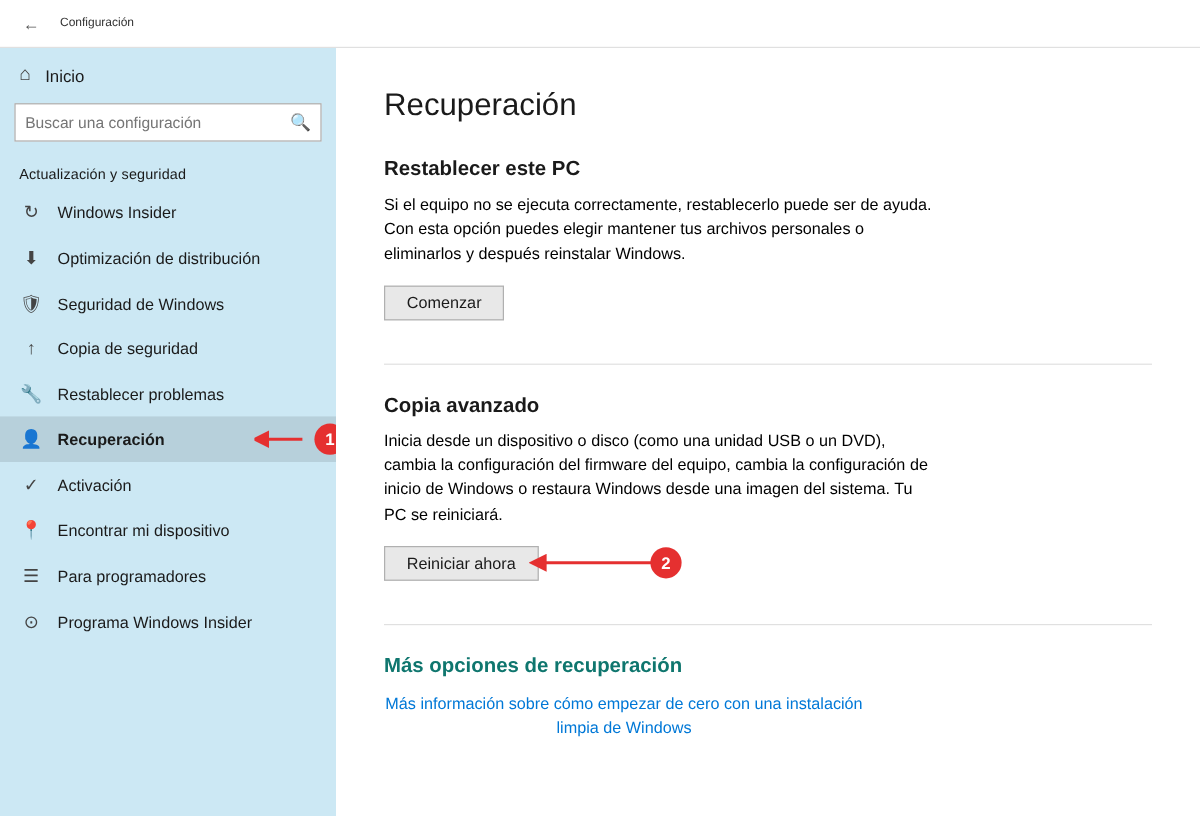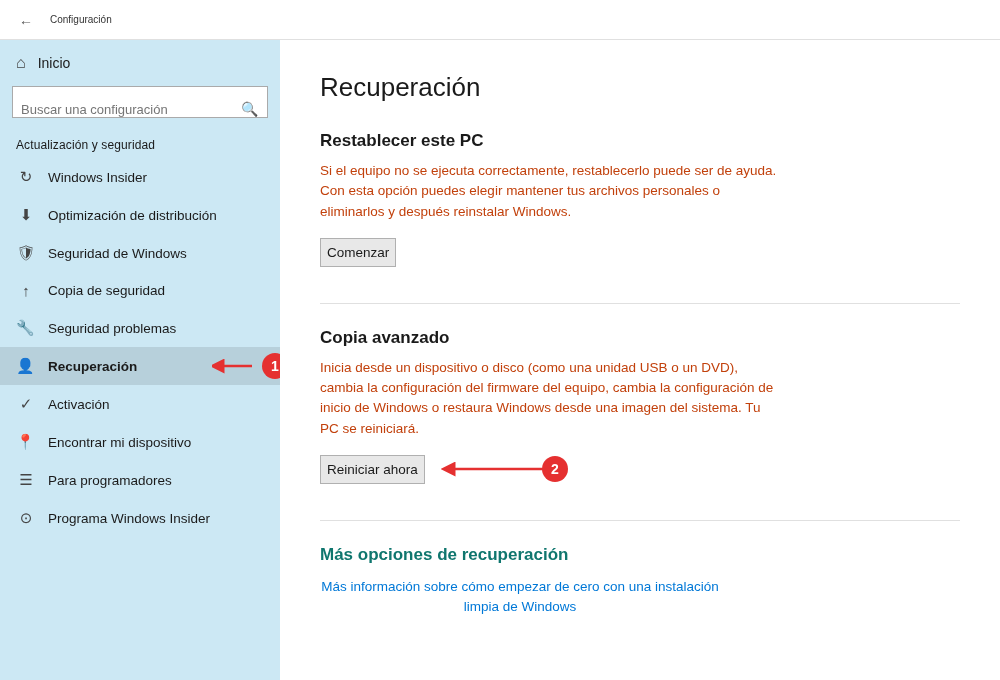--- a/index.html
+++ b/index.html
@@ -60,21 +60,21 @@
       color: #1a1a1a;
     }
     .sidebar-home .icon {
       margin-right: 12px;
       font-size: 16px;
       color: #444;
     }
     .search-box {
       margin: 0 12px 12px 12px;
       display: flex;
-      align-items: flex-end;
+      align-items: center;
       background: #fff;
       border: 1px solid #aaa;
       height: 32px;
       padding: 0 8px;
     }
     .search-box input {
       border: none;
       outline: none;
       flex: 1;
       font-size: 13px;
@@ -126,29 +126,29 @@
       margin-bottom: 28px;
     }
     .section-title {
       font-size: 17px;
       font-weight: 600;
       color: #1a1a1a;
       margin-bottom: 10px;
     }
     .section-desc {
       font-size: 13.5px;
-      color: #c2410c;
+      color: #000000;
       line-height: 1.5;
       margin-bottom: 16px;
       max-width: 460px;
     }
     .action-btn {
       background: #e8e8e8;
       border: 1px solid #b0b0b0;
-      padding: 6px 6px;
+      padding: 6px 18px;
       font-size: 13.5px;
       color: #1a1a1a;
       cursor: pointer;
       margin-bottom: 28px;
     }
     .divider {
       border: none;
       border-top: 1px solid #e0e0e0;
       margin: 8px 0 24px 0;
     }
@@ -215,21 +215,21 @@
     <div class="sidebar-item">
       <span class="icon">🛡</span>
       <span>Seguridad de Windows</span>
     </div>
     <div class="sidebar-item">
       <span class="icon">↑</span>
       <span>Copia de seguridad</span>
     </div>
     <div class="sidebar-item">
       <span class="icon">🔧</span>
-      <span>Seguridad problemas</span>
+      <span>Restablecer problemas</span>
     </div>
 
     <div class="sidebar-item active" style="padding-right:50px;">
       <span class="icon">👤</span>
       <span>Recuperación</span>
 
       <span class="annotation-circle" style="right:-8px; top:50%; transform:translateY(-50%);">1</span>
 
       <svg style="position:absolute;right:18px;top:50%;transform:translateY(-50%)" width="50" height="20">
         <defs>

